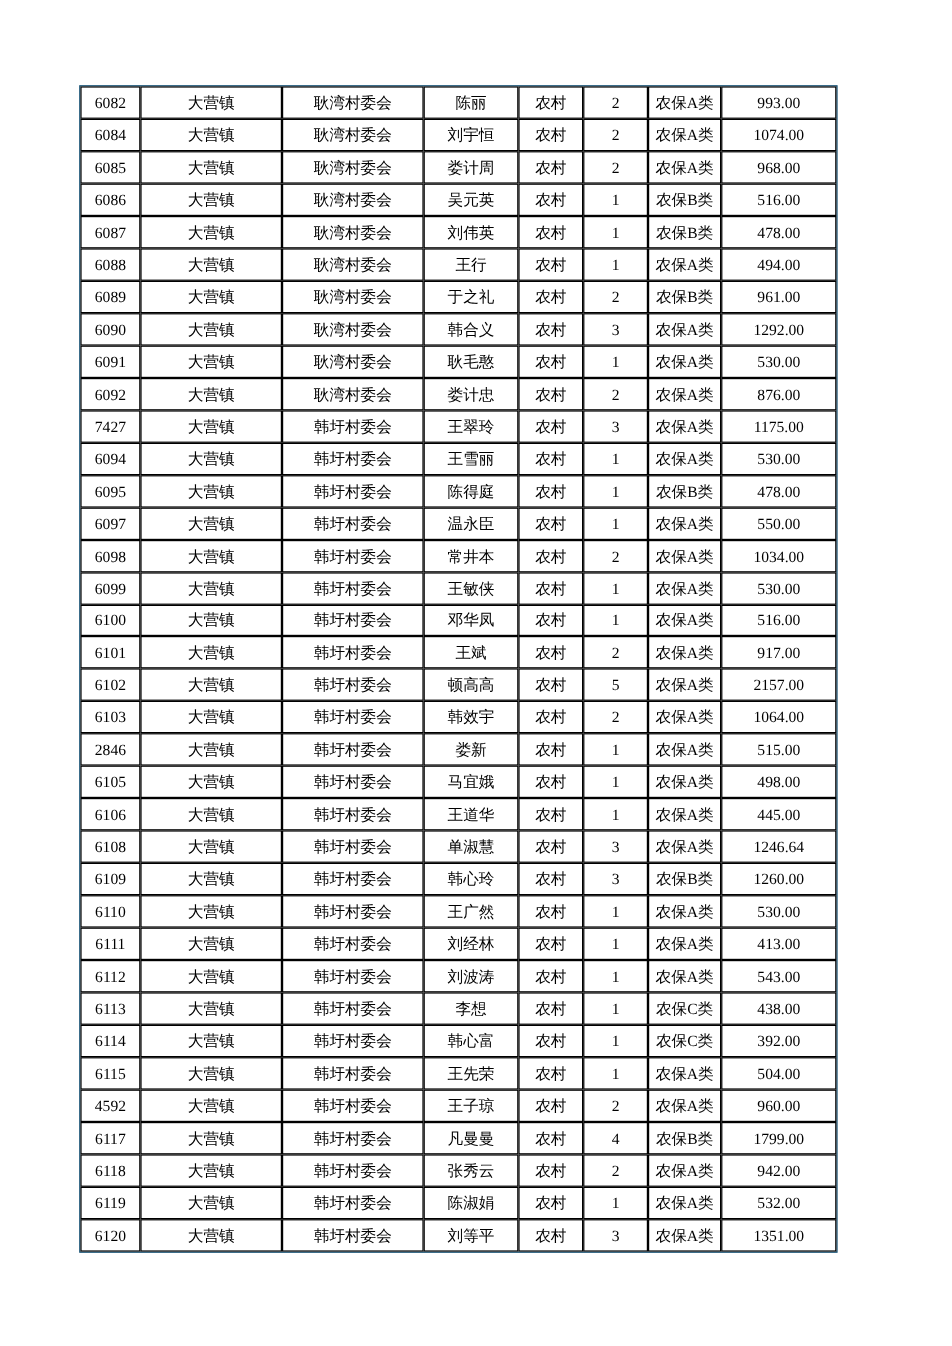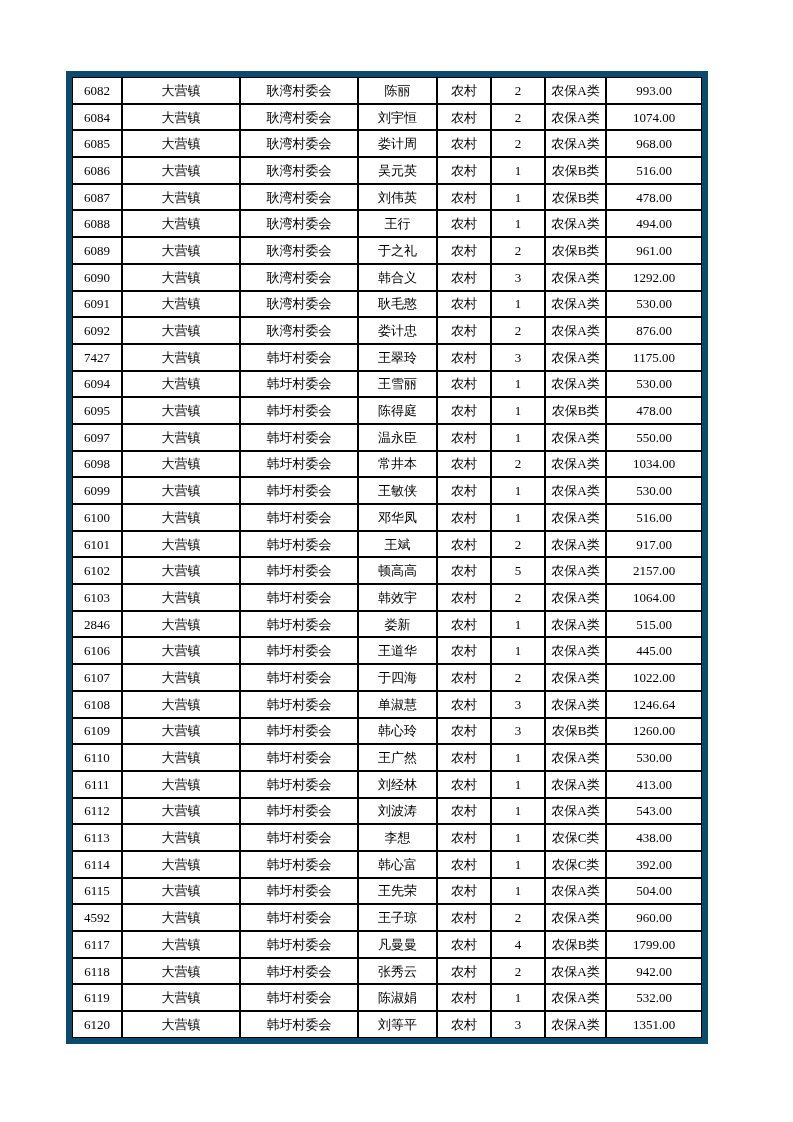--- a/index.html
+++ b/index.html
@@ -23,21 +23,21 @@
   }
   table.records {
     position: absolute;
     left: 66px;
     top: 71px;
     width: 630px;
     height: 973px;
     border-collapse: separate;
     border-spacing: 0;
     table-layout: fixed;
-    border: 6px solid #0c4a6e;
+    border: 1px solid #0c4a6e;
   }
   table.records td {
     border: 1px solid #000000;
     text-align: center;
     vertical-align: middle;
     font-size: 13px;
     line-height: 1;
     padding: 0;
     overflow: hidden;
     white-space: nowrap;
@@ -273,38 +273,38 @@
           <td>2846</td>
           <td>大营镇</td>
           <td>韩圩村委会</td>
           <td>娄新</td>
           <td>农村</td>
           <td>1</td>
           <td>农保A类</td>
           <td>515.00</td>
         </tr>
         <tr>
+          <td>6105</td>
+          <td>大营镇</td>
+          <td>韩圩村委会</td>
+          <td>马宜娥</td>
+          <td>农村</td>
+          <td>1</td>
+          <td>农保A类</td>
+          <td>498.00</td>
+        </tr>
+        <tr>
           <td>6106</td>
           <td>大营镇</td>
           <td>韩圩村委会</td>
           <td>王道华</td>
           <td>农村</td>
           <td>1</td>
           <td>农保A类</td>
           <td>445.00</td>
-        </tr>
-        <tr>
-          <td>6107</td>
-          <td>大营镇</td>
-          <td>韩圩村委会</td>
-          <td>于四海</td>
-          <td>农村</td>
-          <td>2</td>
-          <td>农保A类</td>
-          <td>1022.00</td>
         </tr>
         <tr>
           <td>6108</td>
           <td>大营镇</td>
           <td>韩圩村委会</td>
           <td>单淑慧</td>
           <td>农村</td>
           <td>3</td>
           <td>农保A类</td>
           <td>1246.64</td>

